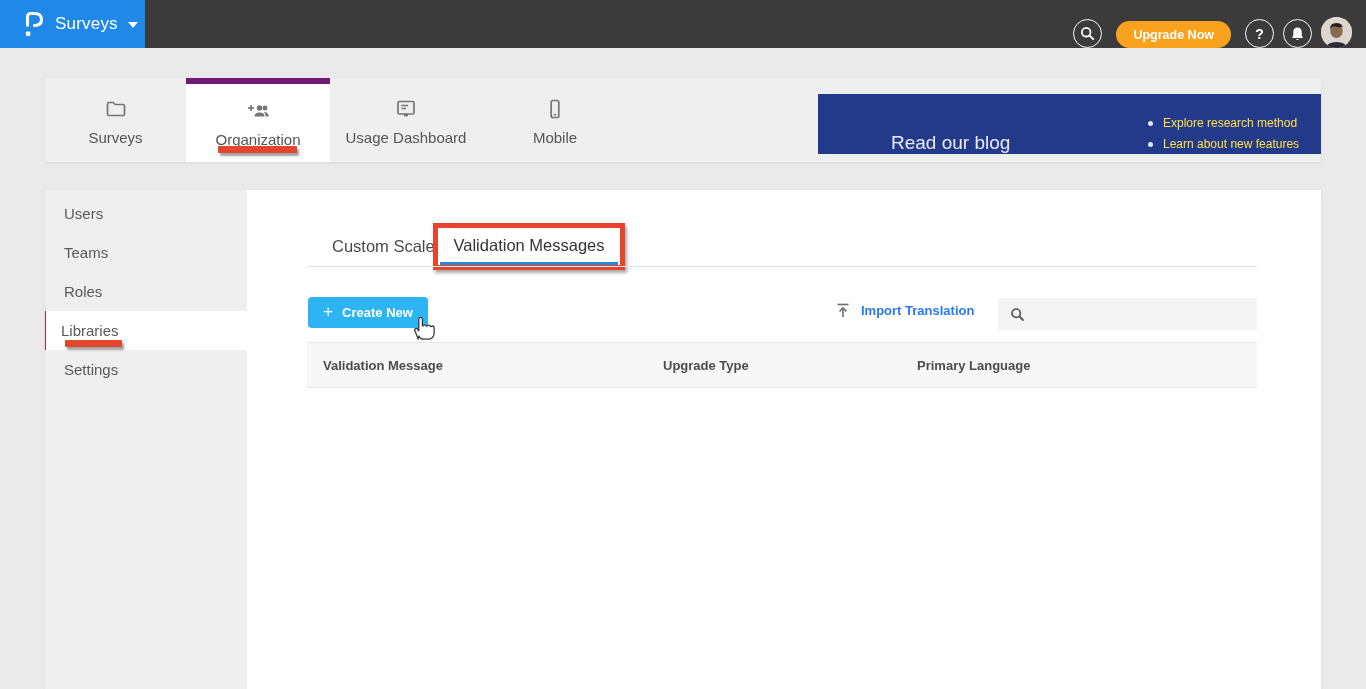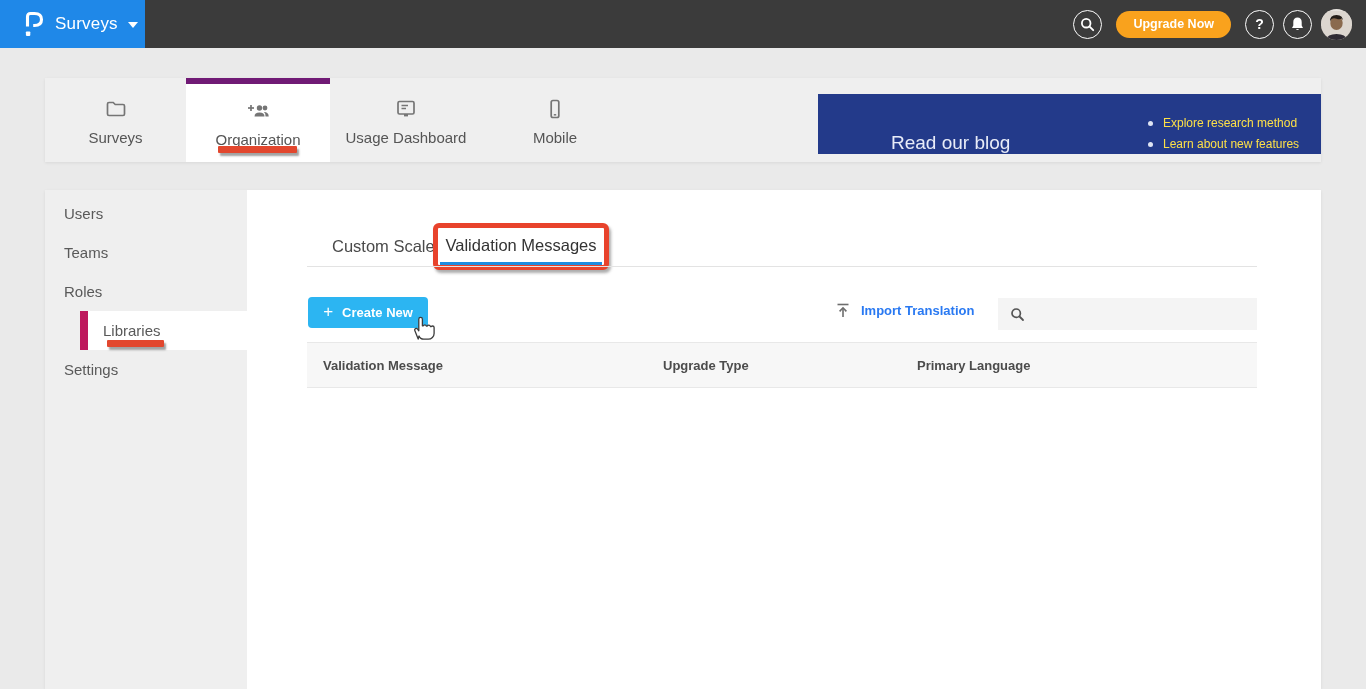--- a/index.html
+++ b/index.html
@@ -15,21 +15,21 @@
   
   .topbar { position:absolute; left:0; top:0; width:1366px; height:48px; background:#3b3b3b; }
   .logo-box {
     position:absolute; left:0; top:0; width:145px; height:48px;
     background:#1f88e8; display:flex; align-items:center; cursor:pointer;
   }
   .logo-glyph { margin-left:23px; display:block; }
   .product-label { color:#fff; font-size:17px; font-weight:500; margin-left:10px; letter-spacing:.2px; }
   .caret-down { width:0; height:0; border-left:5px solid transparent; border-right:5px solid transparent;
     border-top:6px solid #fff; margin-left:10px; margin-top:2px; }
-  .topbar-right { position:absolute; right:14px; top:0; height:48px; display:flex; align-items:center; gap:9px; }
+  .topbar-right { position:absolute; right:14px; top:0; height:48px; display:flex; align-items:flex-end; gap:9px; }
   .circle-icon-btn {
     width:29px; height:29px; border-radius:50%; border:1.6px solid #fdfdfd;
     display:flex; align-items:center; justify-content:center; color:#fff; cursor:pointer;
     font-weight:700; font-size:14px; background:transparent;
   }
   .upgrade-btn {
     height:27px; padding:0 17px; border:none; border-radius:14px; background:#f9a21d;
     color:#fff; font-weight:700; font-size:12.5px; cursor:pointer; font-family:inherit;
     display:flex; align-items:center; margin:0 5px;
   }
@@ -76,31 +76,31 @@
 
   
   .content-card {
     position:absolute; left:45px; top:190px; width:1276px; height:499px; background:#fff;
     box-shadow:0 1px 3px rgba(0,0,0,.08);
   }
   .side-nav { position:absolute; left:0; top:0; width:202px; height:499px; background:#efefef; padding-top:4px; }
   .side-item {
     height:39px; line-height:39px; padding-left:19px; font-size:15px; color:#595959; cursor:pointer; position:relative;
   }
-  .side-item.active { background:#fff; border-left:8px solid #be185d; padding-left:15px;margin-left:35px; }
+  .side-item.active { background:#fff; border-left:1px solid #be185d; padding-left:15px; }
   .side-item.active .red-underline { left:19px; top:29px; width:57px; }
 
   .main-area { position:absolute; left:202px; top:0; width:1074px; height:499px; }
 
   .content-tab-inactive {
     position:absolute; left:85px; top:47px; font-size:16.5px; color:#4a4a4a; font-weight:500; cursor:pointer;
   }
   .red-box {
-    position:absolute; left:186px; top:33px; width:176px; height:47px;
-    border:5px solid #e8432c; box-shadow:2px 3px 3px rgba(70,70,70,.45); border-radius:6px;
+    position:absolute; left:186px; top:33px; width:192px; height:47px;
+    border:5px solid #e8432c; box-shadow:2px 3px 3px rgba(70,70,70,.45); border-radius:0;
     background:#fff;
   }
   .content-tab-active {
     position:absolute; inset:0; display:flex; align-items:center; justify-content:center;
     font-size:16.5px; color:#333; font-weight:500; cursor:pointer;
     border-bottom:3px solid #1d8ce0; margin:0 2px;
   }
   .tabs-divider { position:absolute; left:60px; top:76px; width:950px; height:1px; background:#e3e3e3; }
 
   .create-btn {

